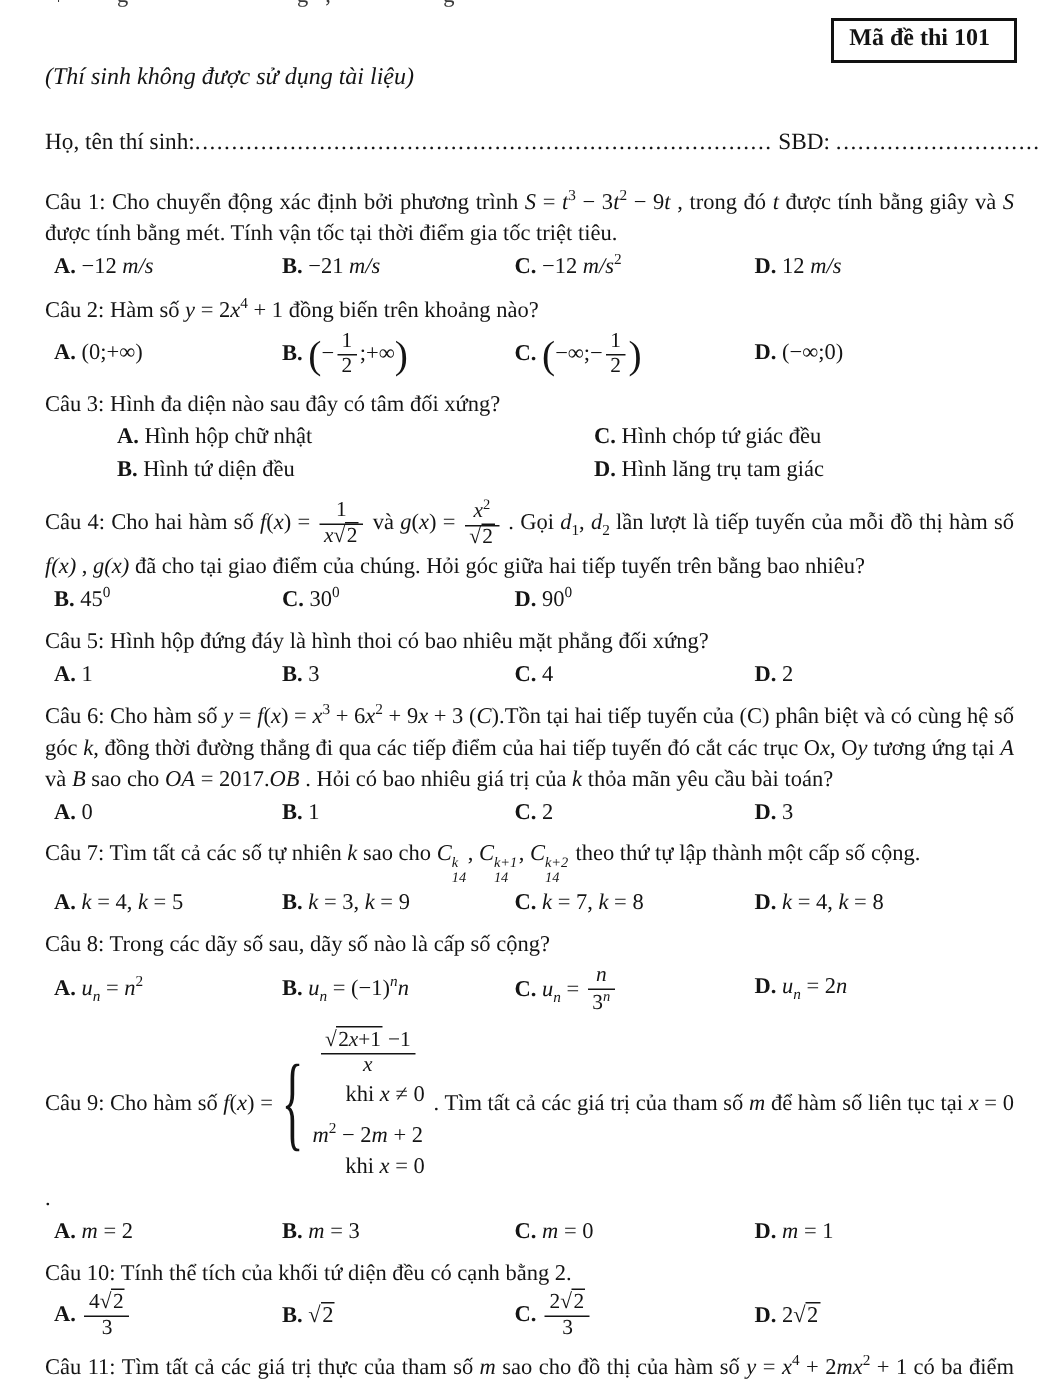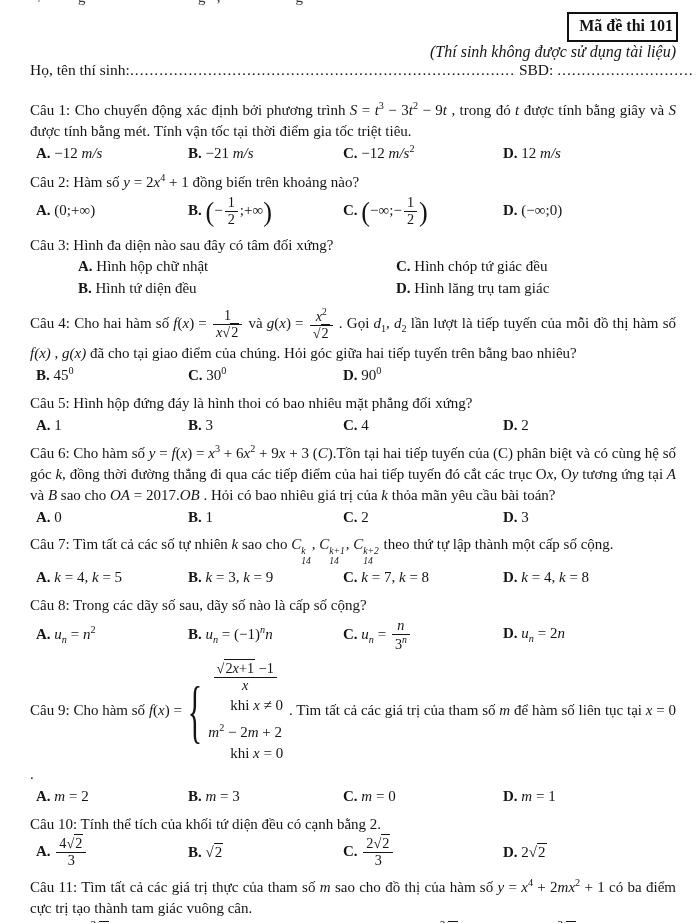--- a/index.html
+++ b/index.html
@@ -12,26 +12,26 @@
     color:#141414;
     font-family:"Liberation Serif","DejaVu Serif",serif;
     font-size:15px;
     overflow:hidden;
   }
   .clip{height:9px;overflow:hidden;}
   .clip span{display:block;transform:translateY(-11px);white-space:pre;font-size:15px;color:#3a3a3a;}
   .code-box{
     position:absolute;top:12px;right:22px;
     border:2px solid #111;
-    padding:3px 3px 5px 10px;
+    padding:3px 16px 5px 10px;
     font-weight:bold;font-size:16px;
     background:#fff;
   }
-  .instruction{margin-top:34px;text-align:right;font-style:italic;font-size:16px;}
-  .nameline{font-size:15.5px;white-space:nowrap;}
+  .instruction{margin-top:34px;text-align:left;font-style:italic;font-size:16px;}
+  .nameline{margin-top:25px;font-size:15.5px;white-space:nowrap;}
   .dots{letter-spacing:1px;}
   .qs{margin-top:20px;}
   .q{margin-top:6px;}
   .qt{margin:0;line-height:1.38;text-align:justify;}
   .ql{font-weight:normal;}
   .opts{display:grid;margin-left:6px;margin-top:1px;line-height:1.45;align-items:center;}
   .cols4{grid-template-columns:152px 155px 160px auto;}
   .cols2{grid-template-columns:318px auto;margin-left:48px;}
   .opt b{font-weight:bold;}
   

